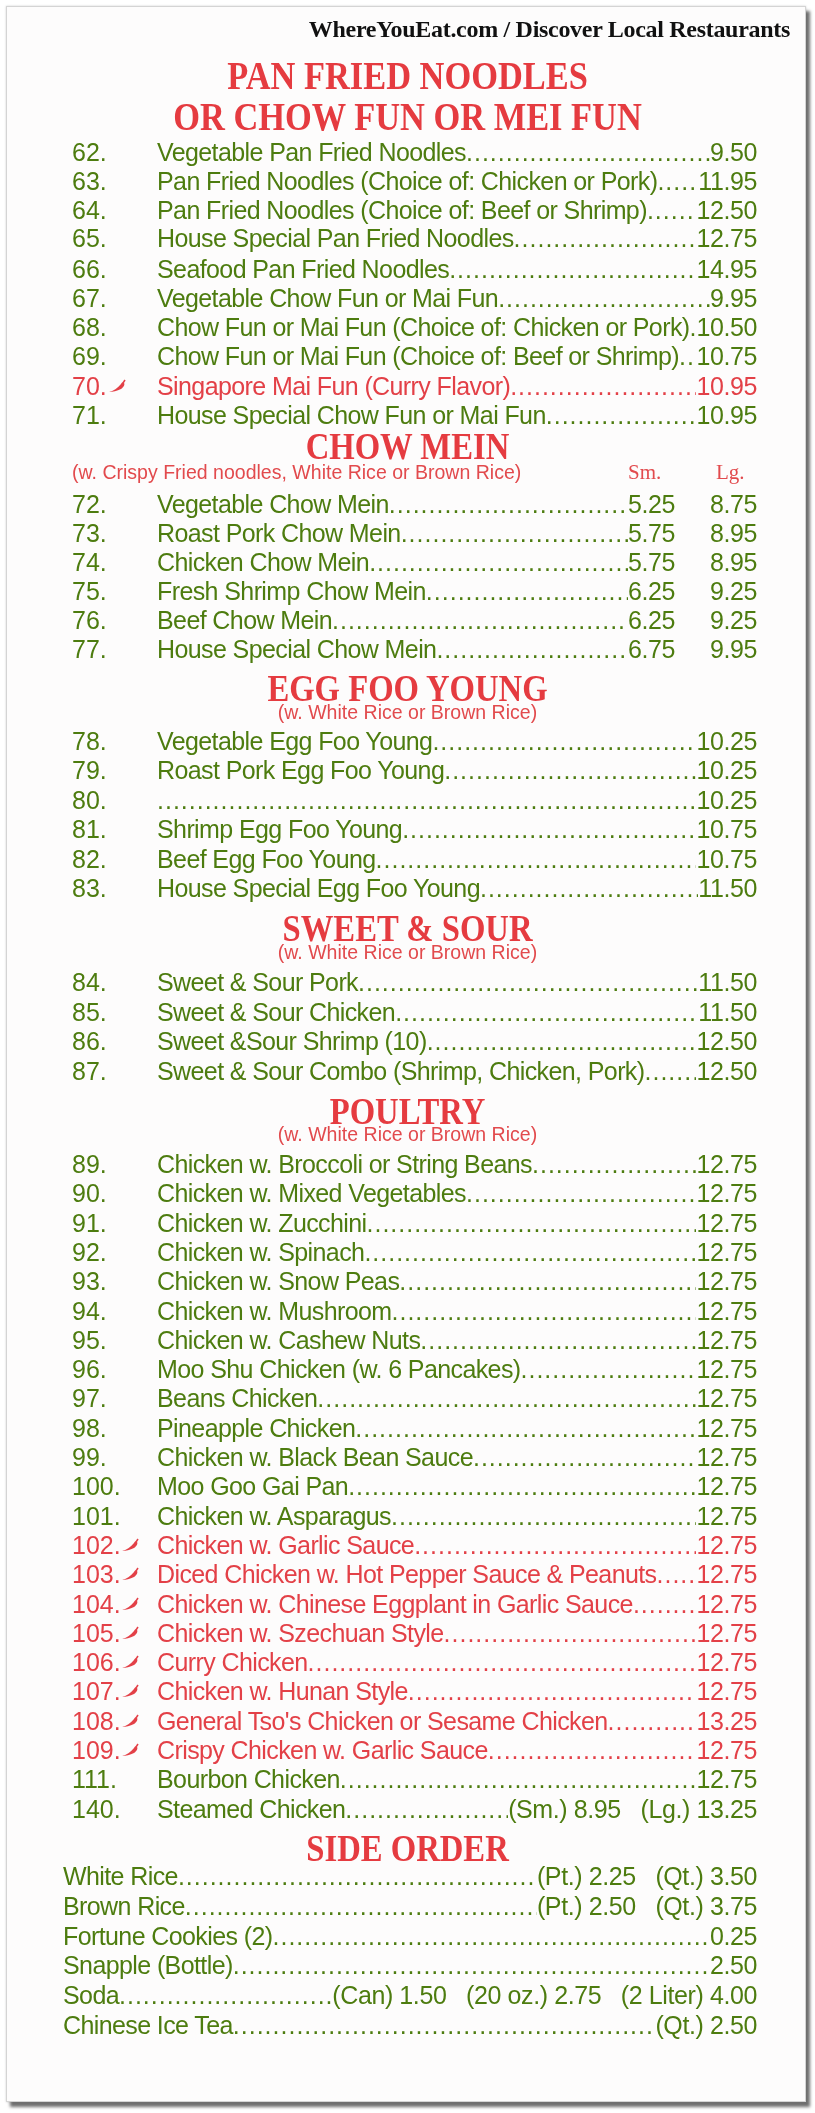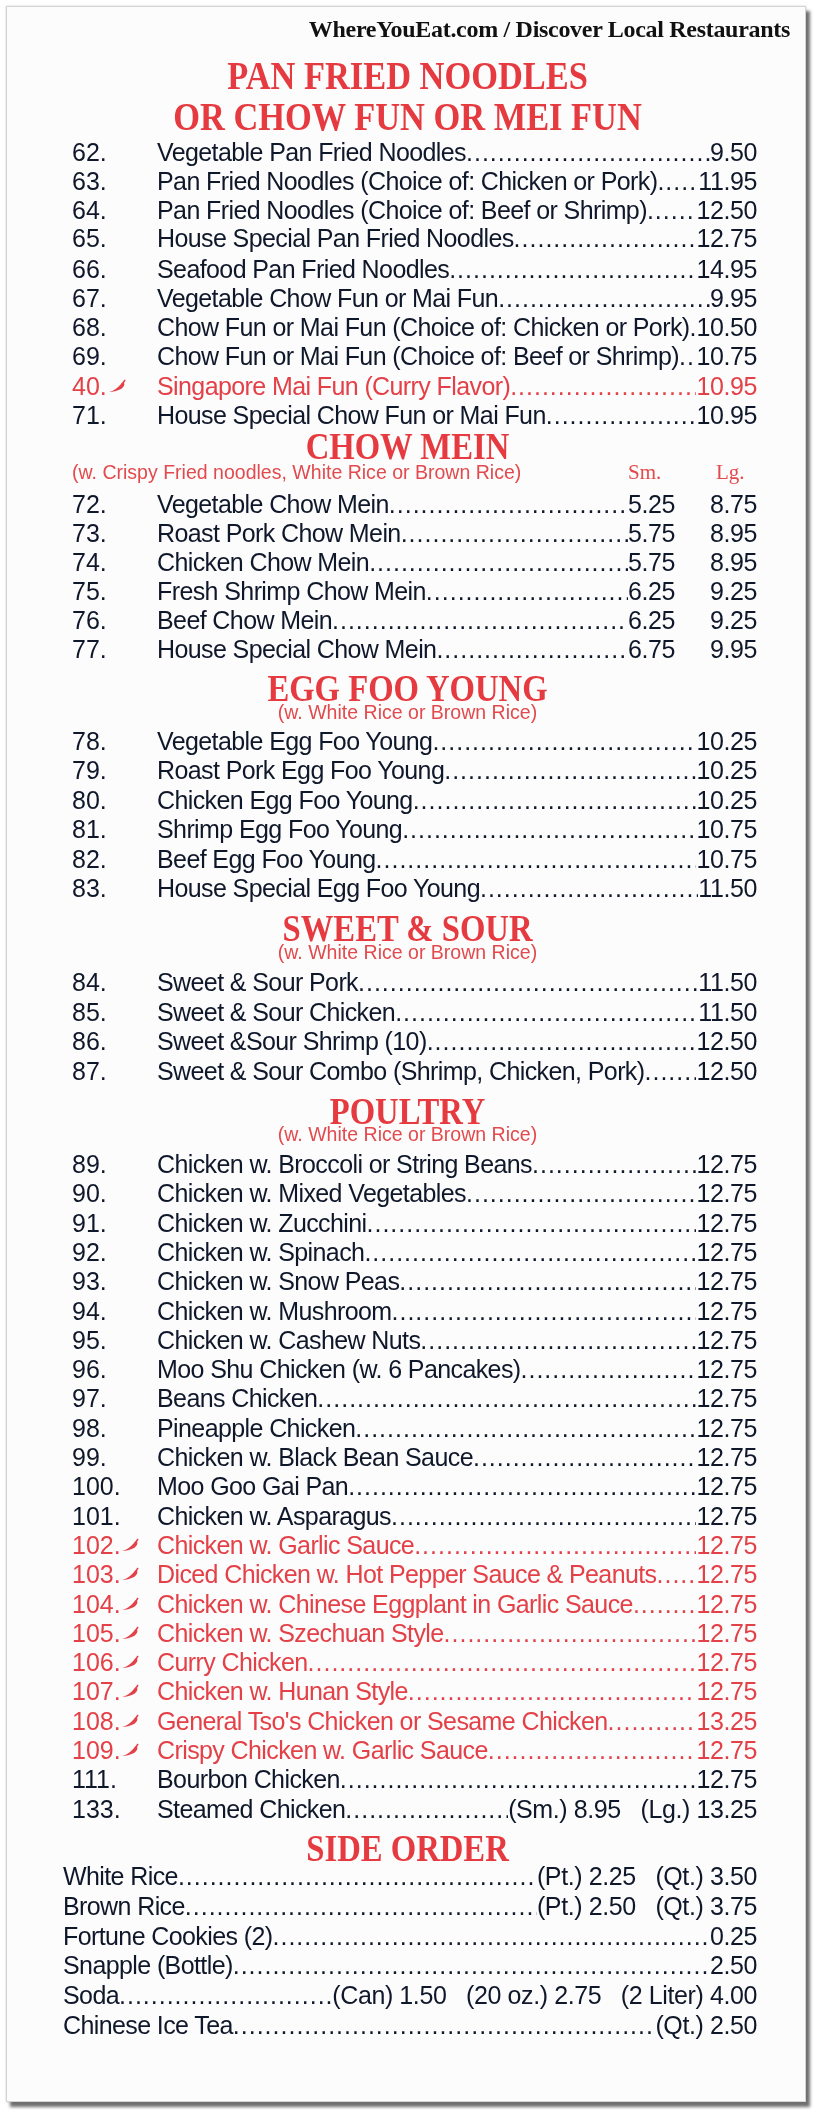--- a/index.html
+++ b/index.html
@@ -17,21 +17,21 @@
   .sec-title {
     position: absolute; left: 0; width: 815px; text-align: center;
     font-family: "Liberation Serif", serif; font-weight: bold; color: #e53b40;
     white-space: nowrap; transform-origin: center center;
   }
   .sec-sub {
     position: absolute; left: 0; width: 815px; text-align: center; color: #e24a4d;
     font-size: 21px; white-space: nowrap;
   }
   .row {
-    position: absolute; height: 29px; left: 0; width: 815px; color: #0f172a;
+    position: absolute; height: 29px; left: 0; width: 815px; color: #4d7c0f;
     font-size: 25px; line-height: 29px; white-space: nowrap;
   }
   .row.hot { color: #e34047; }
   .num { position: absolute; left: 72px; }
   .pepper { position: absolute; top: 7px; width: 18px; height: 14px; }
   .name-wrap { position: absolute; left: 157px; right: 58px; display: flex; overflow: hidden; }
   .name { flex: 0 0 auto; letter-spacing: -0.6px; }
   .dots { flex: 1 1 auto; overflow: hidden; letter-spacing: 1px; }
   .dots::after { content: "......................................................................................................................................................"; }
   .price { flex: 0 0 auto; letter-spacing: -0.4px; }
@@ -105,21 +105,21 @@
     </div>
     <div class="row" style="top: 342px;">
       <span class="num">69.</span>
       <div class="name-wrap">
         <span class="name">Chow Fun or Mai Fun (Choice of: Beef or Shrimp)</span>
         <span class="dots"></span>
         <span class="price" style="white-space: pre;">10.75</span>
       </div>
     </div>
     <div class="row hot" style="top: 372px;">
-      <span class="num">40.</span>
+      <span class="num">70.</span>
       <svg viewBox="0 0 18 14" class="pepper" style="left: 108px;">
         <path d="M1 13 C5 12 10 9 13 5 C14 3 15 3 16 4 C17 5 16 8 13 10 C9 12 5 13 1 13 Z" fill="#e34047"></path>
         <path d="M15 4 L17 1" stroke="#e34047" stroke-width="1.5"></path>
       </svg>
       <div class="name-wrap">
         <span class="name">Singapore Mai Fun (Curry Flavor)</span>
         <span class="dots"></span>
         <span class="price" style="white-space: pre;">10.95</span>
       </div>
     </div>
@@ -203,21 +203,20 @@
       <span class="num">79.</span>
       <div class="name-wrap">
         <span class="name">Roast Pork Egg Foo Young</span>
         <span class="dots"></span>
         <span class="price" style="white-space: pre;">10.25</span>
       </div>
     </div>
     <div class="row" style="top: 786px;">
       <span class="num">80.</span>
       <div class="name-wrap">
-        <span class="name">Chicken Egg Foo Young</span>
         <span class="dots"></span>
         <span class="price" style="white-space: pre;">10.25</span>
       </div>
     </div>
     <div class="row" style="top: 815px;">
       <span class="num">81.</span>
       <div class="name-wrap">
         <span class="name">Shrimp Egg Foo Young</span>
         <span class="dots"></span>
         <span class="price" style="white-space: pre;">10.75</span>
@@ -477,21 +476,21 @@
     </div>
     <div class="row" style="top: 1765px;">
       <span class="num">111.</span>
       <div class="name-wrap">
         <span class="name">Bourbon Chicken</span>
         <span class="dots"></span>
         <span class="price" style="white-space: pre;">12.75</span>
       </div>
     </div>
     <div class="row" style="top: 1795px;">
-      <span class="num">133.</span>
+      <span class="num">140.</span>
       <div class="name-wrap">
         <span class="name">Steamed Chicken</span>
         <span class="dots"></span>
         <span class="price" style="white-space: pre;">(Sm.) 8.95   (Lg.) 13.25</span>
       </div>
     </div>
     <div class="sec-title" style="top: 1826px; font-size: 38px; transform: scaleX(0.86);">SIDE ORDER</div>
     <div class="row side" style="top: 1862px;">
       <div class="name-wrap">
         <span class="name">White Rice</span>

